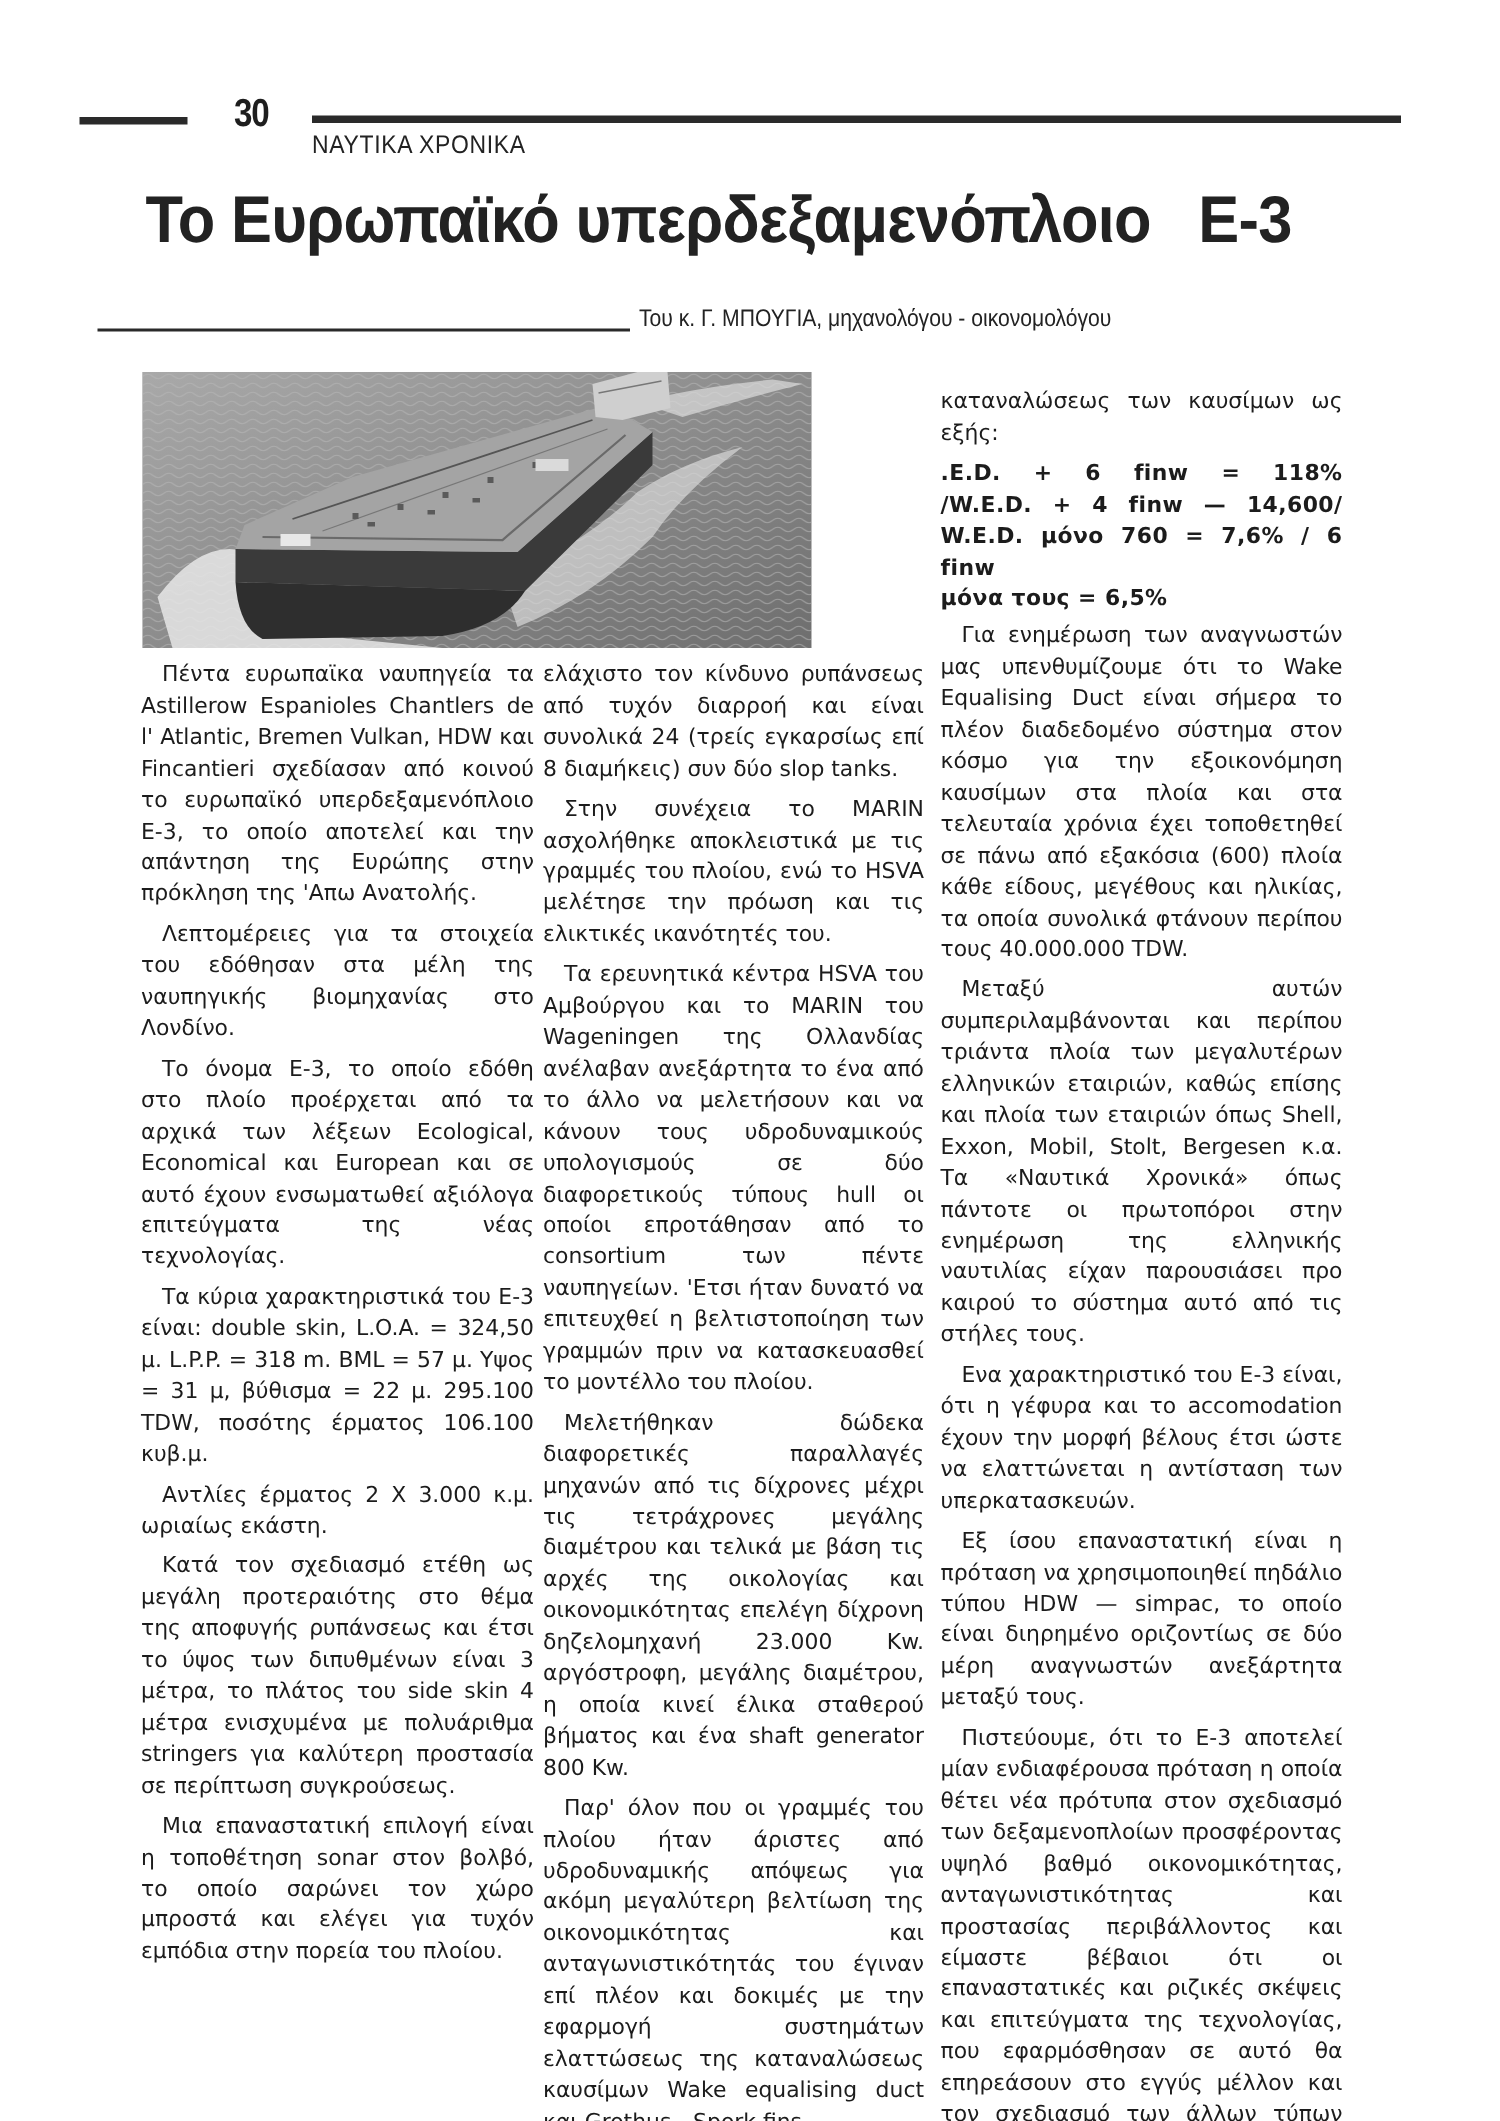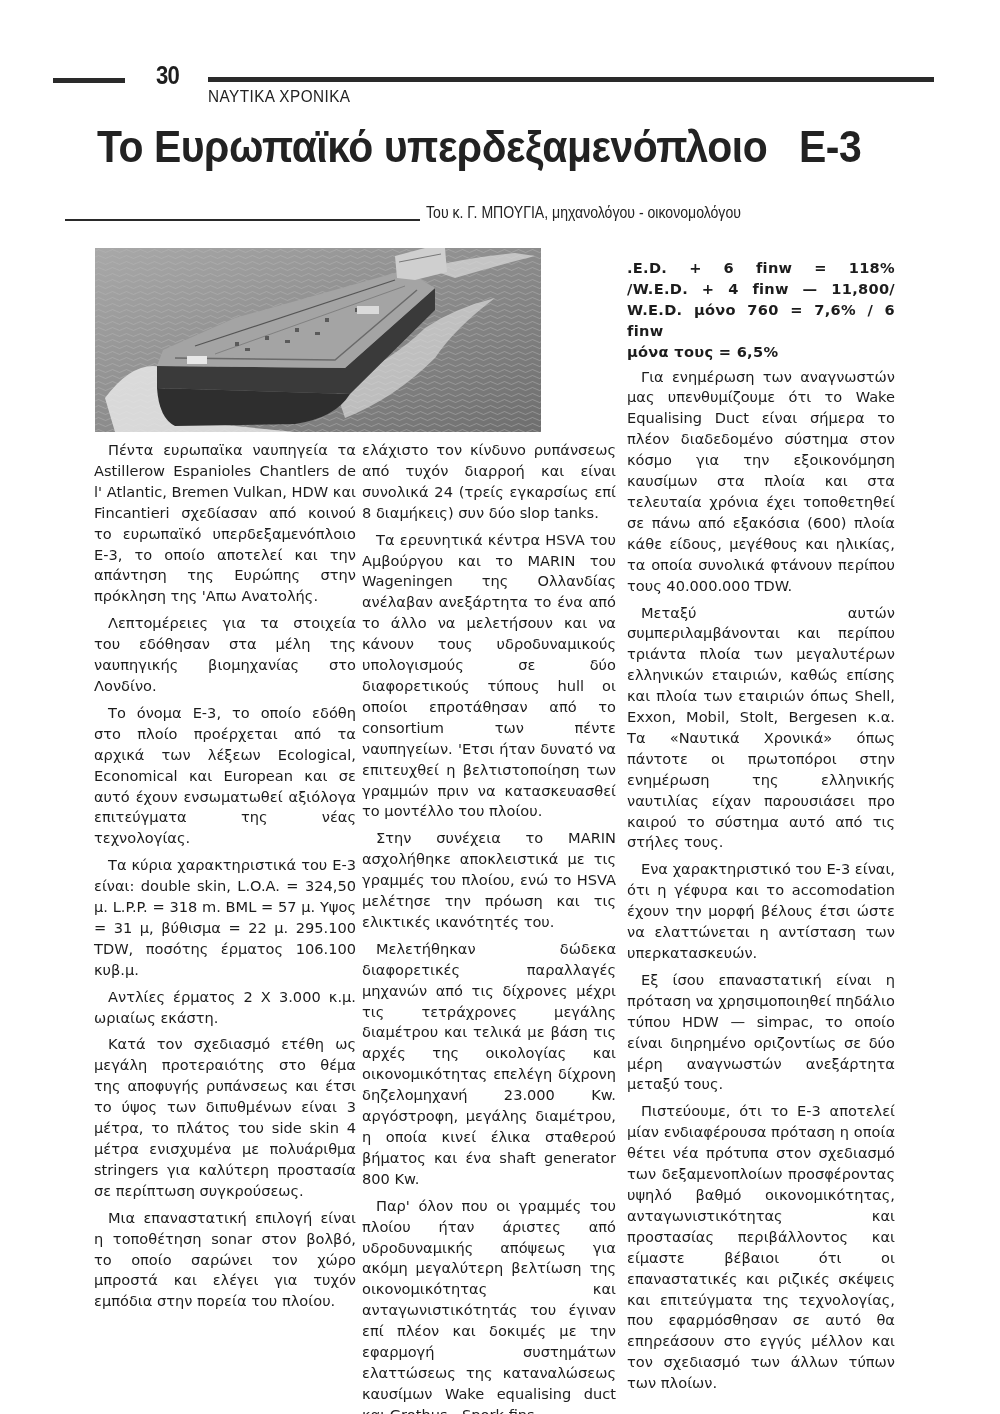--- a/index.html
+++ b/index.html
@@ -108,30 +108,31 @@
     <p>Το όνομα Ε-3, το οποίο εδόθη στο πλοίο προέρχεται από τα αρχικά των λέξεων Ecological, Economical και European και σε αυτό έχουν ενσωματωθεί αξιόλογα επιτεύγματα της νέας τεχνολογίας.</p>
     <p>Τα κύρια χαρακτηριστικά του Ε-3 είναι: double skin, L.O.A. = 324,50 μ. L.P.P. = 318 m. BML = 57 μ. Υψος = 31 μ, βύθισμα = 22 μ. 295.100 TDW, ποσότης έρματος 106.100 κυβ.μ.</p>
     <p>Αντλίες έρματος 2 Χ 3.000 κ.μ. ωριαίως εκάστη.</p>
     <p>Κατά τον σχεδιασμό ετέθη ως μεγάλη προτεραιότης στο θέμα της αποφυγής ρυπάνσεως και έτσι το ύψος των διπυθμένων είναι 3 μέτρα, το πλάτος του side skin 4 μέτρα ενισχυμένα με πολυάριθμα stringers για καλύτερη προστασία σε περίπτωση συγκρούσεως.</p>
     <p>Μια επαναστατική επιλογή είναι η τοποθέτηση sonar στον βολβό, το οποίο σαρώνει τον χώρο μπροστά και ελέγει για τυχόν εμπόδια στην πορεία του πλοίου.</p>
 
   </div>
 
   <div class="col col2">
     <p class="noindent">ελάχιστο τον κίνδυνο ρυπάνσεως από τυχόν διαρροή και είναι συνολικά 24 (τρείς εγκαρσίως επί 8 διαμήκεις) συν δύο slop tanks.</p>
+    <p>Στην συνέχεια το MARIN ασχολήθηκε αποκλειστικά με τις γραμμές του πλοίου, ενώ το HSVA μελέτησε την πρόωση και τις ελικτικές ικανότητές του.</p>
     <p>Τα ερευνητικά κέντρα HSVA του Αμβούργου και το MARIN του Wageningen της Ολλανδίας ανέλαβαν ανεξάρτητα το ένα από το άλλο να μελετήσουν και να κάνουν τους υδροδυναμικούς υπολογισμούς σε δύο διαφορετικούς τύπους hull οι οποίοι επροτάθησαν από το consortium των πέντε ναυπηγείων. 'Ετσι ήταν δυνατό να επιτευχθεί η βελτιστοποίηση των γραμμών πριν να κατασκευασθεί το μοντέλλο του πλοίου.</p>
-    <p>Στην συνέχεια το MARIN ασχολήθηκε αποκλειστικά με τις γραμμές του πλοίου, ενώ το HSVA μελέτησε την πρόωση και τις ελικτικές ικανότητές του.</p>
     <p>Μελετήθηκαν δώδεκα διαφορετικές παραλλαγές μηχανών από τις δίχρονες μέχρι τις τετράχρονες μεγάλης διαμέτρου και τελικά με βάση τις αρχές της οικολογίας και οικονομικότητας επελέγη δίχρονη δηζελομηχανή 23.000 Kw. αργόστροφη, μεγάλης διαμέτρου, η οποία κινεί έλικα σταθερού βήματος και ένα shaft generator 800 Kw.</p>
     <p>Παρ' όλον που οι γραμμές του πλοίου ήταν άριστες από υδροδυναμικής απόψεως για ακόμη μεγαλύτερη βελτίωση της οικονομικότητας και ανταγωνιστικότητάς του έγιναν επί πλέον και δοκιμές με την εφαρμογή συστημάτων ελαττώσεως της καταναλώσεως καυσίμων Wake equalising duct και Grothus - Spork fins.</p>
 
   </div>
 
   <div class="col col3">
+    <p class="noindent">καταναλώσεως των καυσίμων ως εξής:</p>
     <p class="formula">.E.D.  +  6  finw  =  118%</p>
-    <p class="formula">/W.E.D. +  4  finw  —  11,800/</p>
+    <p class="formula">/W.E.D. +  4  finw  —  14,600/</p>
     <p class="formula">W.E.D. μόνο 760 = 7,6% / 6 finw</p>
     <p class="formula last" style="margin-bottom:4px">μόνα τους = 6,5%</p>
     <p>Για ενημέρωση των αναγνωστών μας υπενθυμίζουμε ότι το Wake Equalising Duct είναι σήμερα το πλέον διαδεδομένο σύστημα στον κόσμο για την εξοικονόμηση καυσίμων στα πλοία και στα τελευταία χρόνια έχει τοποθετηθεί σε πάνω από εξακόσια (600) πλοία κάθε είδους, μεγέθους και ηλικίας, τα οποία συνολικά φτάνουν περίπου τους 40.000.000 TDW.</p>
     <p>Μεταξύ αυτών συμπεριλαμβάνονται και περίπου τριάντα πλοία των μεγαλυτέρων ελληνικών εταιριών, καθώς επίσης και πλοία των εταιριών όπως Shell, Exxon, Mobil, Stolt, Bergesen κ.α. Τα «Ναυτικά Χρονικά» όπως πάντοτε οι πρωτοπόροι στην ενημέρωση της ελληνικής ναυτιλίας είχαν παρουσιάσει προ καιρού το σύστημα αυτό από τις στήλες τους.</p>
     <p>Ενα χαρακτηριστικό του Ε-3 είναι, ότι η γέφυρα και το accomodation έχουν την μορφή βέλους έτσι ώστε να ελαττώνεται η αντίσταση των υπερκατασκευών.</p>
     <p>Εξ ίσου επαναστατική είναι η πρόταση να χρησιμοποιηθεί πηδάλιο τύπου HDW — simpac, το οποίο είναι διηρημένο οριζοντίως σε δύο μέρη αναγνωστών ανεξάρτητα μεταξύ τους.</p>
     <p>Πιστεύουμε, ότι το Ε-3 αποτελεί μίαν ενδιαφέρουσα πρόταση η οποία θέτει νέα πρότυπα στον σχεδιασμό των δεξαμενοπλοίων προσφέροντας υψηλό βαθμό οικονομικότητας, ανταγωνιστικότητας και προστασίας περιβάλλοντος και είμαστε βέβαιοι ότι οι επαναστατικές και ριζικές σκέψεις και επιτεύγματα της τεχνολογίας, που εφαρμόσθησαν σε αυτό θα επηρεάσουν στο εγγύς μέλλον και τον σχεδιασμό των άλλων τύπων των πλοίων.</p>
   </div>
 
 </div>

